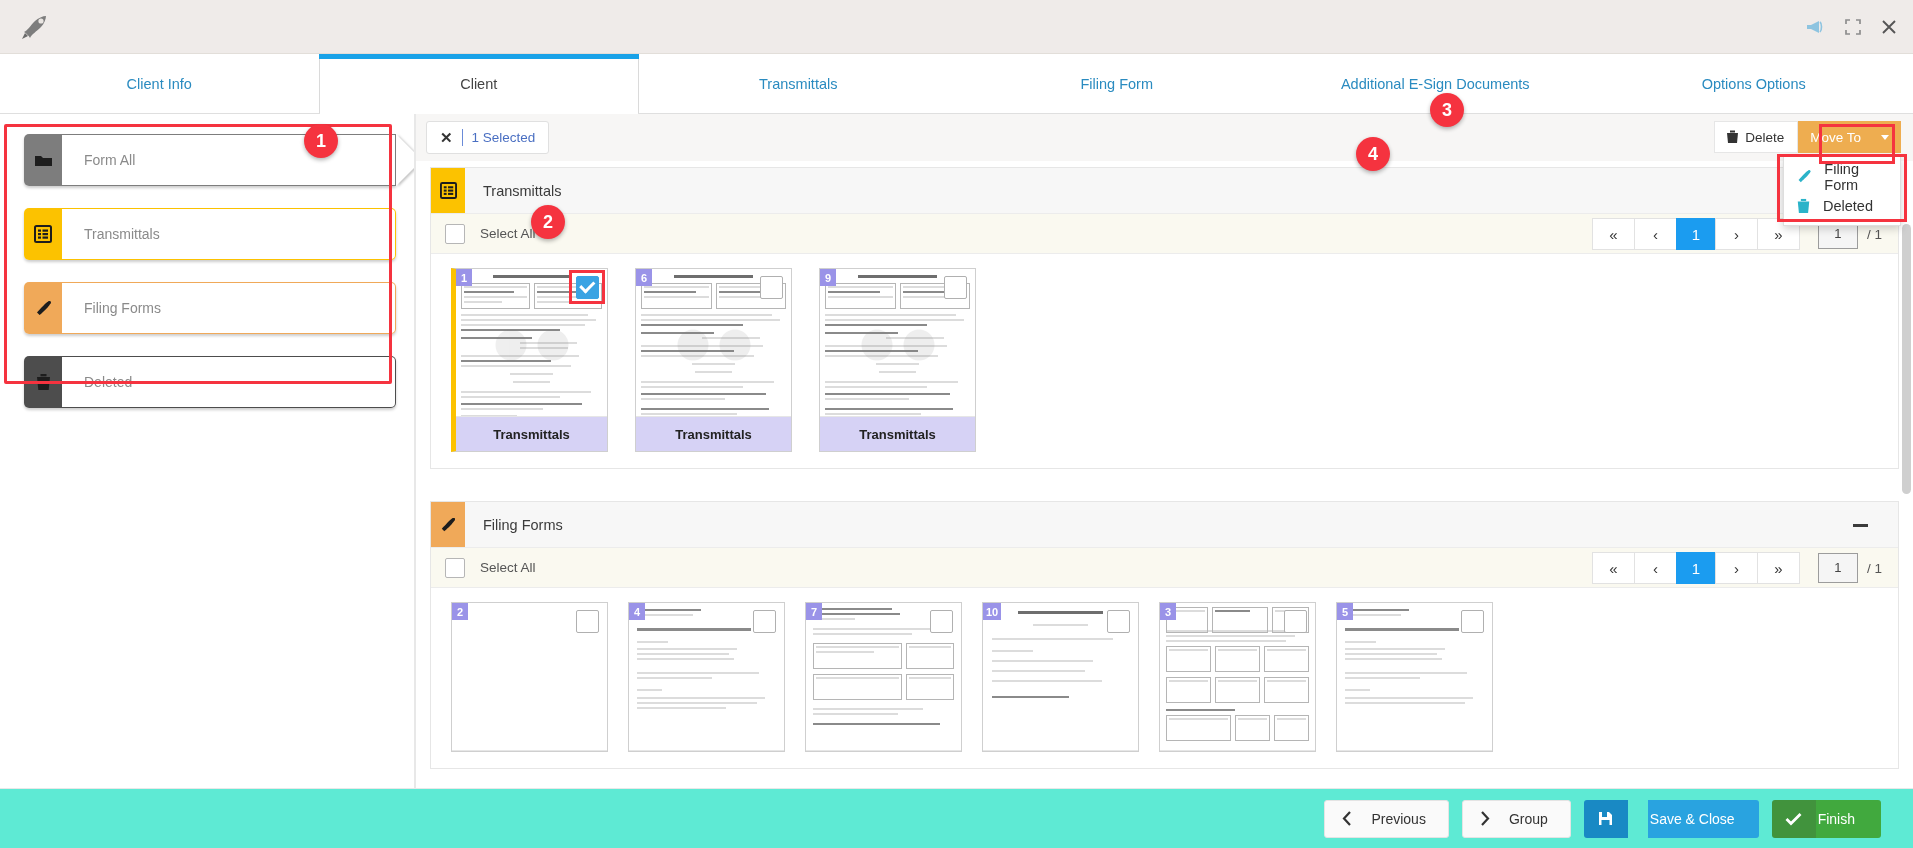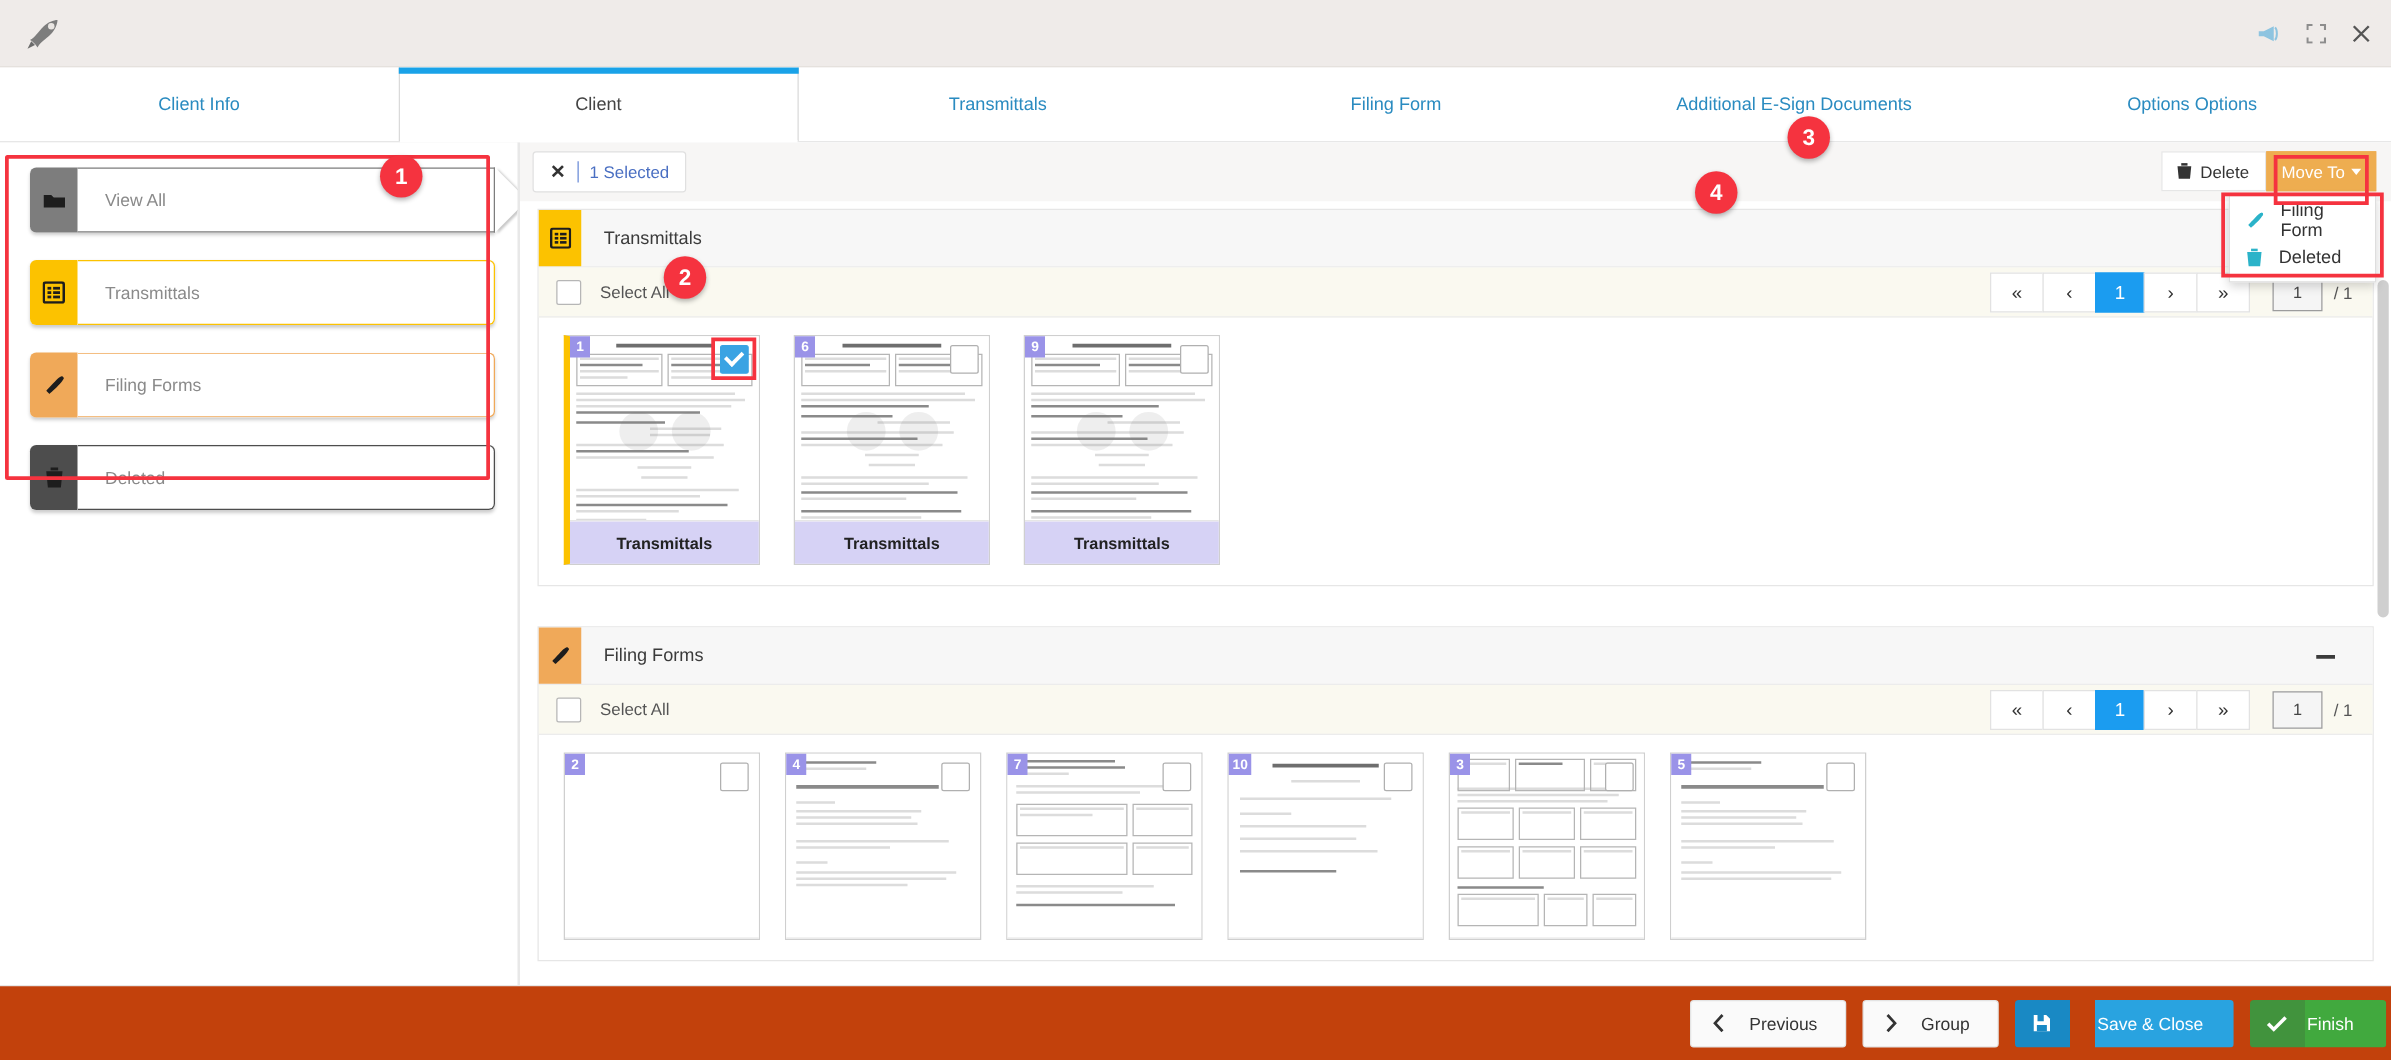--- a/index.html
+++ b/index.html
@@ -159,21 +159,21 @@
 
   .toolbar-right { position: absolute; right: 12px; top: 7px; display: flex; align-items: stretch; }
   .btn-delete {
     height: 32px; background: #fff; border: 1px solid #e6e6e6;
     display: flex; align-items: center; gap: 6px;
     padding: 0 13px 0 11px;
     font-size: 13.5px; color: #333; cursor: pointer;
   }
   .btn-moveto {
     height: 32px; background: #eead50; border: 1px solid #eead50;
-    display: flex; align-items: center; gap: 5px;
+    display: flex; align-items: center; gap: 20px;
     padding: 0 11px;
     font-size: 13.5px; color: #fff; cursor: pointer;
   }
   .caret-d { width: 0; height: 0; border-left: 4.5px solid transparent; border-right: 4.5px solid transparent; border-top: 5px solid #fff; }
 
   .dropdown {
     position: absolute; right: 12px; top: 42px;
     width: 118px;
     background: #fff;
     border: 1px solid #dedede;
@@ -290,23 +290,23 @@
   .boxrow > div { flex: 1; border: 1px solid #b5b5b5; height: 26px; padding: 2px; }
   .watermark {
     position: absolute; left: 50%; top: 52%; transform: translate(-50%,-50%);
     display: flex; gap: 11px; opacity: .12; z-index: 2;
   }
   .wm-c { width: 31px; height: 31px; border-radius: 50%; background: #7a7a7a; }
 
   
   .footer {
     position: absolute; left: 0; right: 0; bottom: 0; height: 60px;
-    background: #c2410c; border-top: 1px solid #e8e8e8;
+    background: #5eead4; border-top: 1px solid #e8e8e8;
     display: flex; align-items: center; justify-content: flex-end;
-    padding-right: 4px; gap: 13px;
+    padding-right: 32px; gap: 13px;
   }
   .fbtn {
     height: 38px; display: flex; align-items: stretch;
     border-radius: 3px; overflow: hidden; cursor: pointer;
     font-size: 14px;
   }
   .fbtn .ipart { width: 44px; display: flex; align-items: center; justify-content: center; }
   .fbtn .lpart { display: flex; align-items: center; padding: 0 22px 0 2px; }
   .fbtn.plain { background: #fafafa; border: 1px solid #e4e4e4; color: #333; }
   .fbtn.blue .ipart { background: #1989c4; }
@@ -392,21 +392,21 @@
   <div class="leftpanel">
     <div class="nav-list">
 
       <div class="nav-item grey arrow">
         <span class="arrow-outline"></span>
         <span class="swatch">
           <svg width="19" height="15" viewBox="0 0 19 15">
               <path d="M1 3h6l2 2h9v8H1z" fill="#1d1d1d"></path>
             </svg>
         </span>
-        <span class="nav-label">View All</span>
+        <span class="nav-label">Form All</span>
       </div>
 
       <div class="nav-item amber">
         <span class="swatch">
           <svg width="18" height="18" viewBox="0 0 18 18">
             <rect x="1" y="1" width="16" height="16" rx="1.5" fill="none" stroke="#1d1d1d" stroke-width="2"></rect>
             <rect x="4" y="4.5" width="3" height="2.2" fill="#1d1d1d"></rect>
               <rect x="8.5" y="4.5" width="5.5" height="2.2" fill="#1d1d1d"></rect>
             <rect x="4" y="8" width="3" height="2.2" fill="#1d1d1d"></rect>
               <rect x="8.5" y="8" width="5.5" height="2.2" fill="#1d1d1d"></rect>

